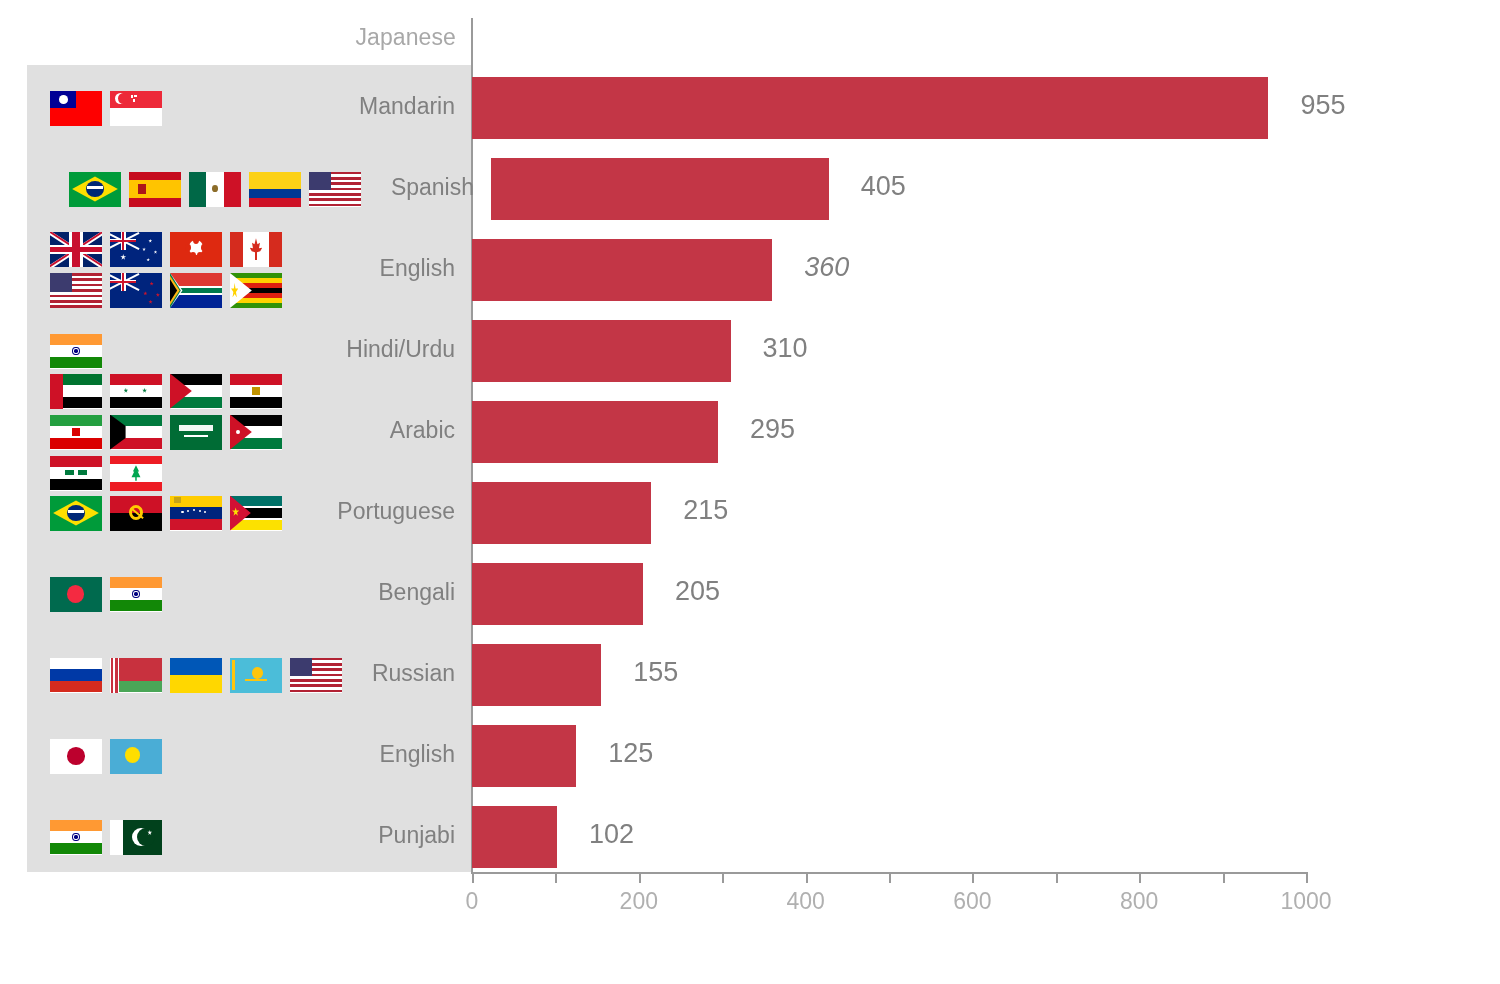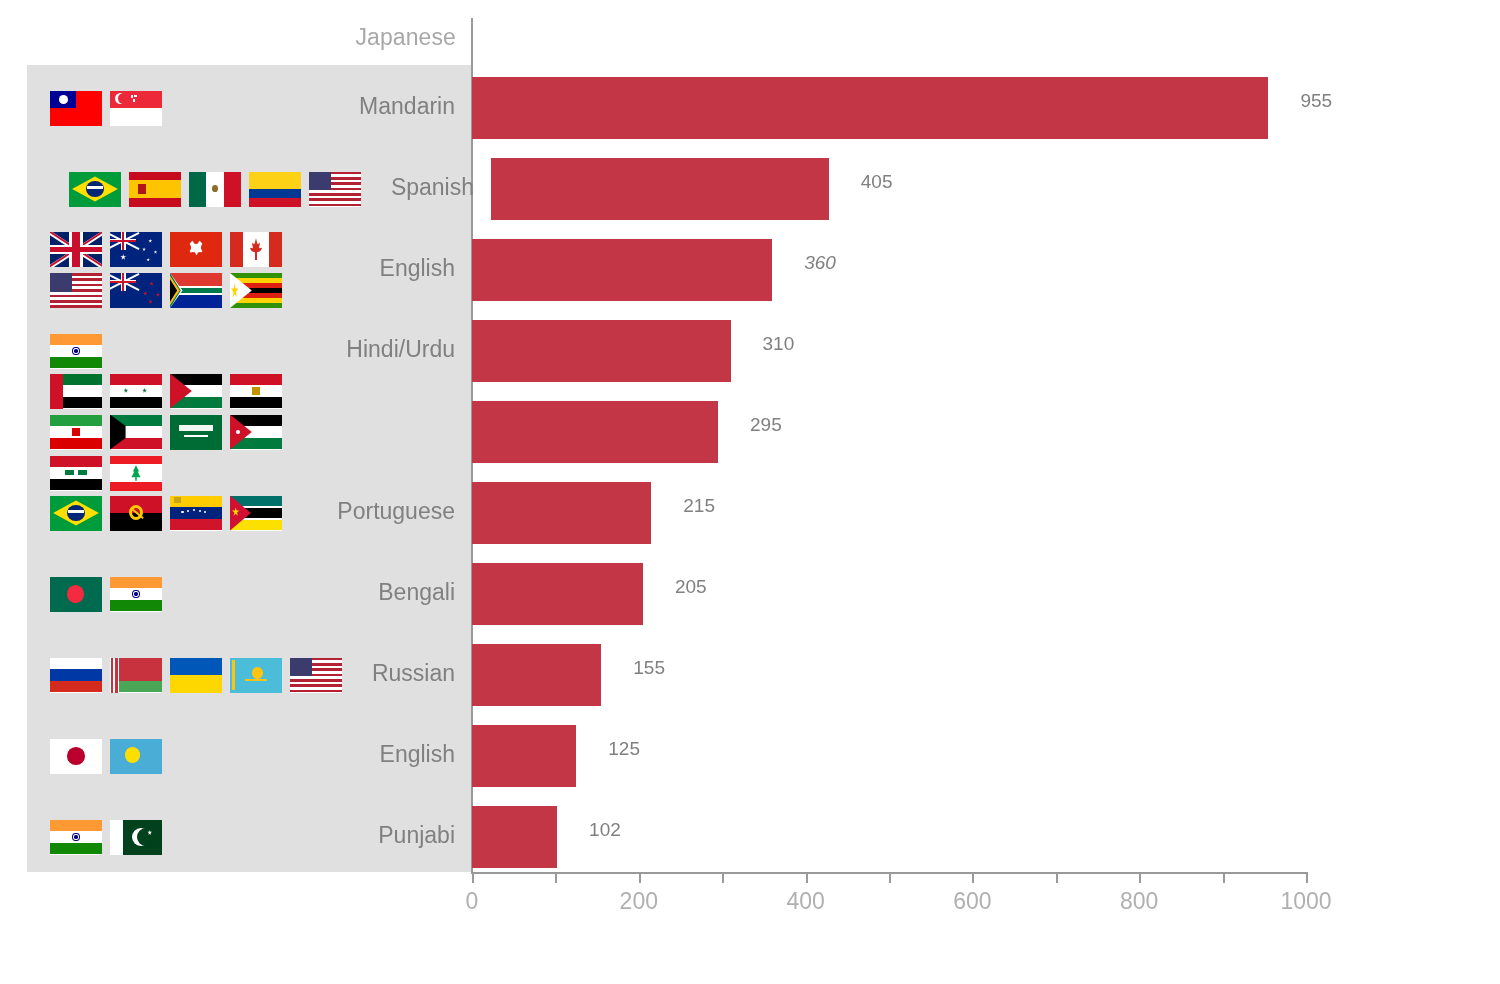--- a/index.html
+++ b/index.html
@@ -79,21 +79,21 @@
     color: #808080;
     white-space: nowrap;
   }
   .bar {
     position: absolute;
     background: #c33646;
     height: 62px;
   }
   .bar-value {
     position: absolute;
-    font-size: 19px;
+    font-size: 27px;
     color: #808080;
     white-space: nowrap;
   }
 
   
   .num-axis-line {
     position: absolute;
     left: 471px;
     top: 872px;
     width: 836px;
@@ -377,20 +377,21 @@
       <span style="left:28%;top:41%;width:18%;height:16%;background:#007a3d"></span>
       <span style="left:54%;top:41%;width:18%;height:16%;background:#007a3d"></span>
           </span>
           <span class="flag">
             <span style="left:0;top:0;width:100%;height:25%;background:#ed1c24"></span>
       <span style="left:0;top:25%;width:100%;height:50%;background:#fff"></span>
       <span style="left:0;top:75%;width:100%;height:25%;background:#ed1c24"></span>
       <span style="left:38%;top:28%;width:24%;height:44%;background:#00a651;clip-path:polygon(50% 0,75% 40%,64% 40%,86% 78%,56% 78%,56% 100%,44% 100%,44% 78%,14% 78%,36% 40%,25% 40%)"></span>
           </span>
         </div>
+        <div class="row-label" style="top: 16px;">Arabic</div>
         <div class="bar" style="left: 472px; top: 0px; width: 246.03px; background: rgb(195, 54, 70);"></div>
         <div class="bar-value" style="left: 750.03px; top: 13px;">295</div>
       </div>
       <div class="row" style="top: 482px; height: 62px;">
         <div class="row-flags" style="width: 310px;">
           <span class="flag">
             <span style="left:0;top:0;width:100%;height:100%;background:#009b3a"></span>
              <span style="left:6%;top:14%;width:88%;height:72%;background:#fedf00;transform:rotate(0deg);clip-path:polygon(50% 0,100% 50%,50% 100%,0 50%)"></span>
              <span class="circ" style="left:33%;top:27%;width:34%;height:46%;background:#002776"></span>
              <span style="left:35%;top:42%;width:30%;height:8%;background:#fff"></span>

